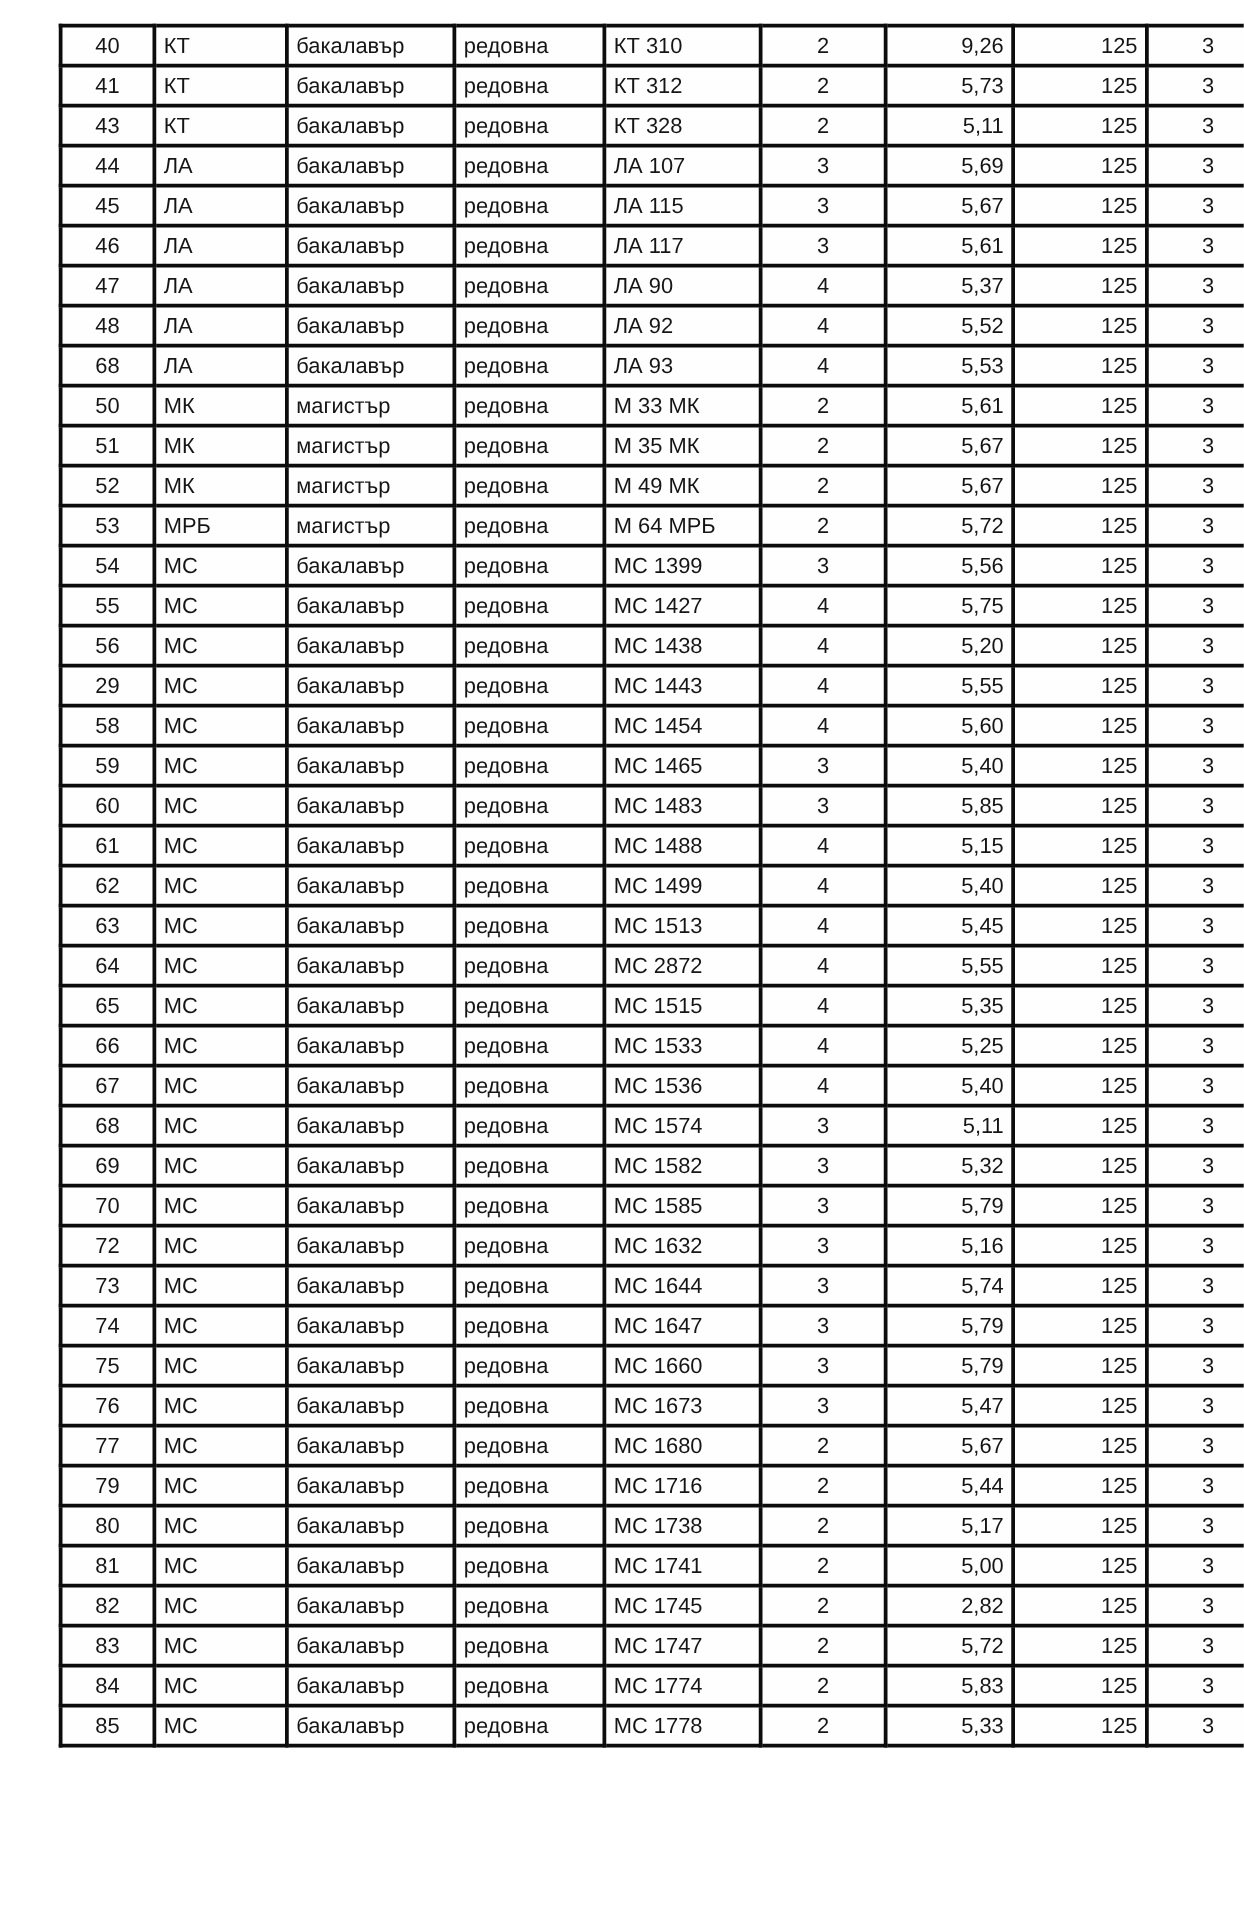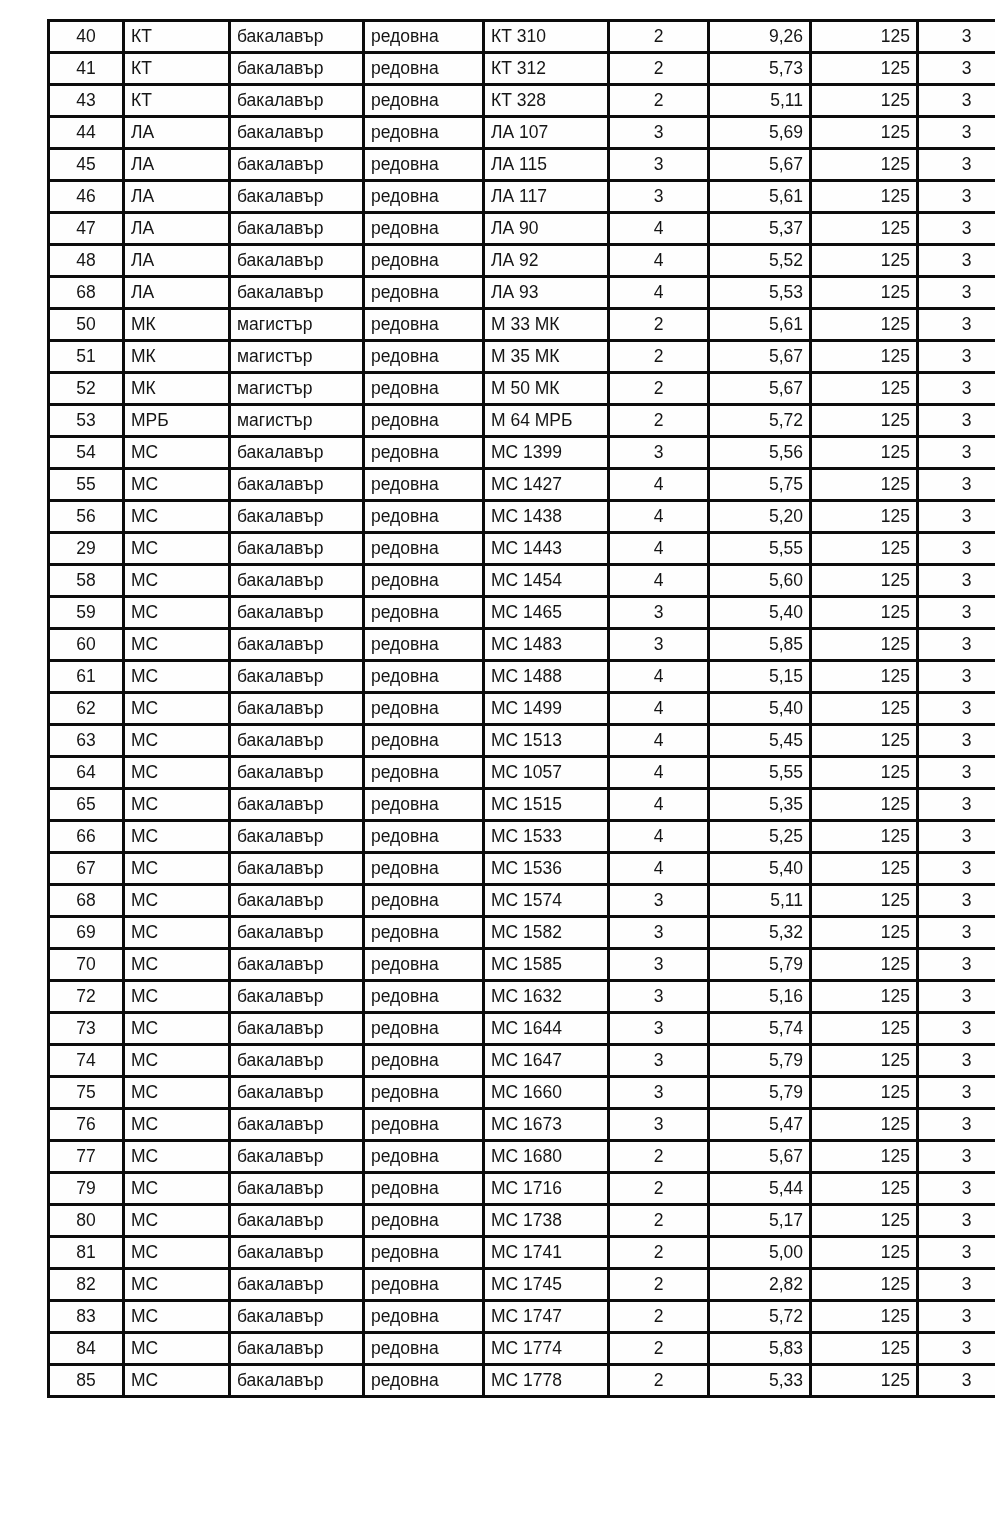--- a/index.html
+++ b/index.html
@@ -177,21 +177,21 @@
           <td class="al-c">2</td>
           <td class="al-r">5,67</td>
           <td class="al-r">125</td>
           <td class="al-c">3</td>
         </tr>
         <tr>
           <td class="al-c">52</td>
           <td class="al-l">МК</td>
           <td class="al-l">магистър</td>
           <td class="al-l">редовна</td>
-          <td class="al-l">М 50 МК</td>
+          <td class="al-l">М 49 МК</td>
           <td class="al-c">2</td>
           <td class="al-r">5,67</td>
           <td class="al-r">125</td>
           <td class="al-c">3</td>
         </tr>
         <tr>
           <td class="al-c">53</td>
           <td class="al-l">МРБ</td>
           <td class="al-l">магистър</td>
           <td class="al-l">редовна</td>
@@ -309,21 +309,21 @@
           <td class="al-c">4</td>
           <td class="al-r">5,45</td>
           <td class="al-r">125</td>
           <td class="al-c">3</td>
         </tr>
         <tr>
           <td class="al-c">64</td>
           <td class="al-l">МС</td>
           <td class="al-l">бакалавър</td>
           <td class="al-l">редовна</td>
-          <td class="al-l">МС 1057</td>
+          <td class="al-l">МС 2872</td>
           <td class="al-c">4</td>
           <td class="al-r">5,55</td>
           <td class="al-r">125</td>
           <td class="al-c">3</td>
         </tr>
         <tr>
           <td class="al-c">65</td>
           <td class="al-l">МС</td>
           <td class="al-l">бакалавър</td>
           <td class="al-l">редовна</td>

